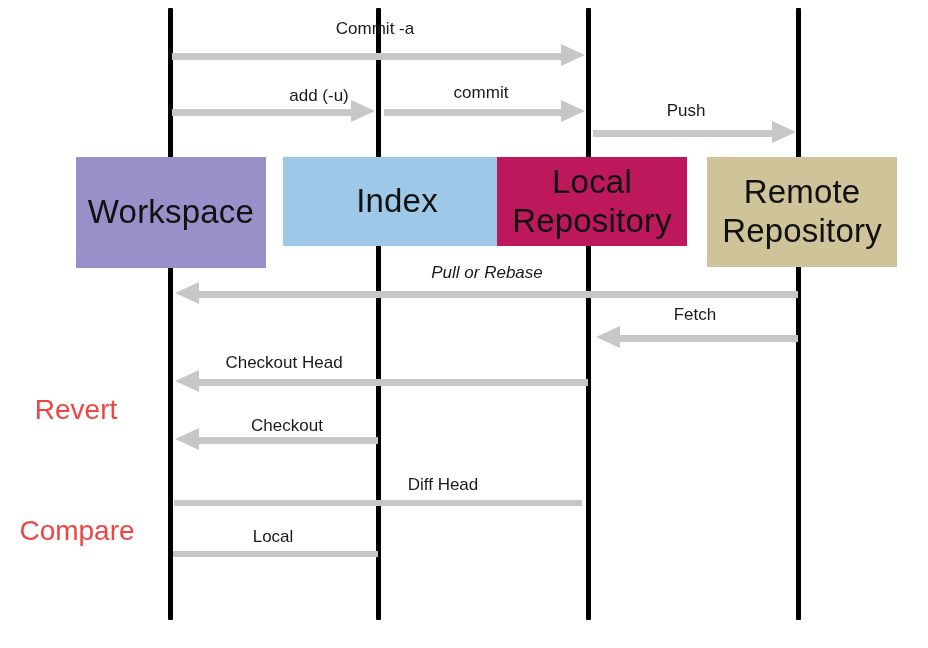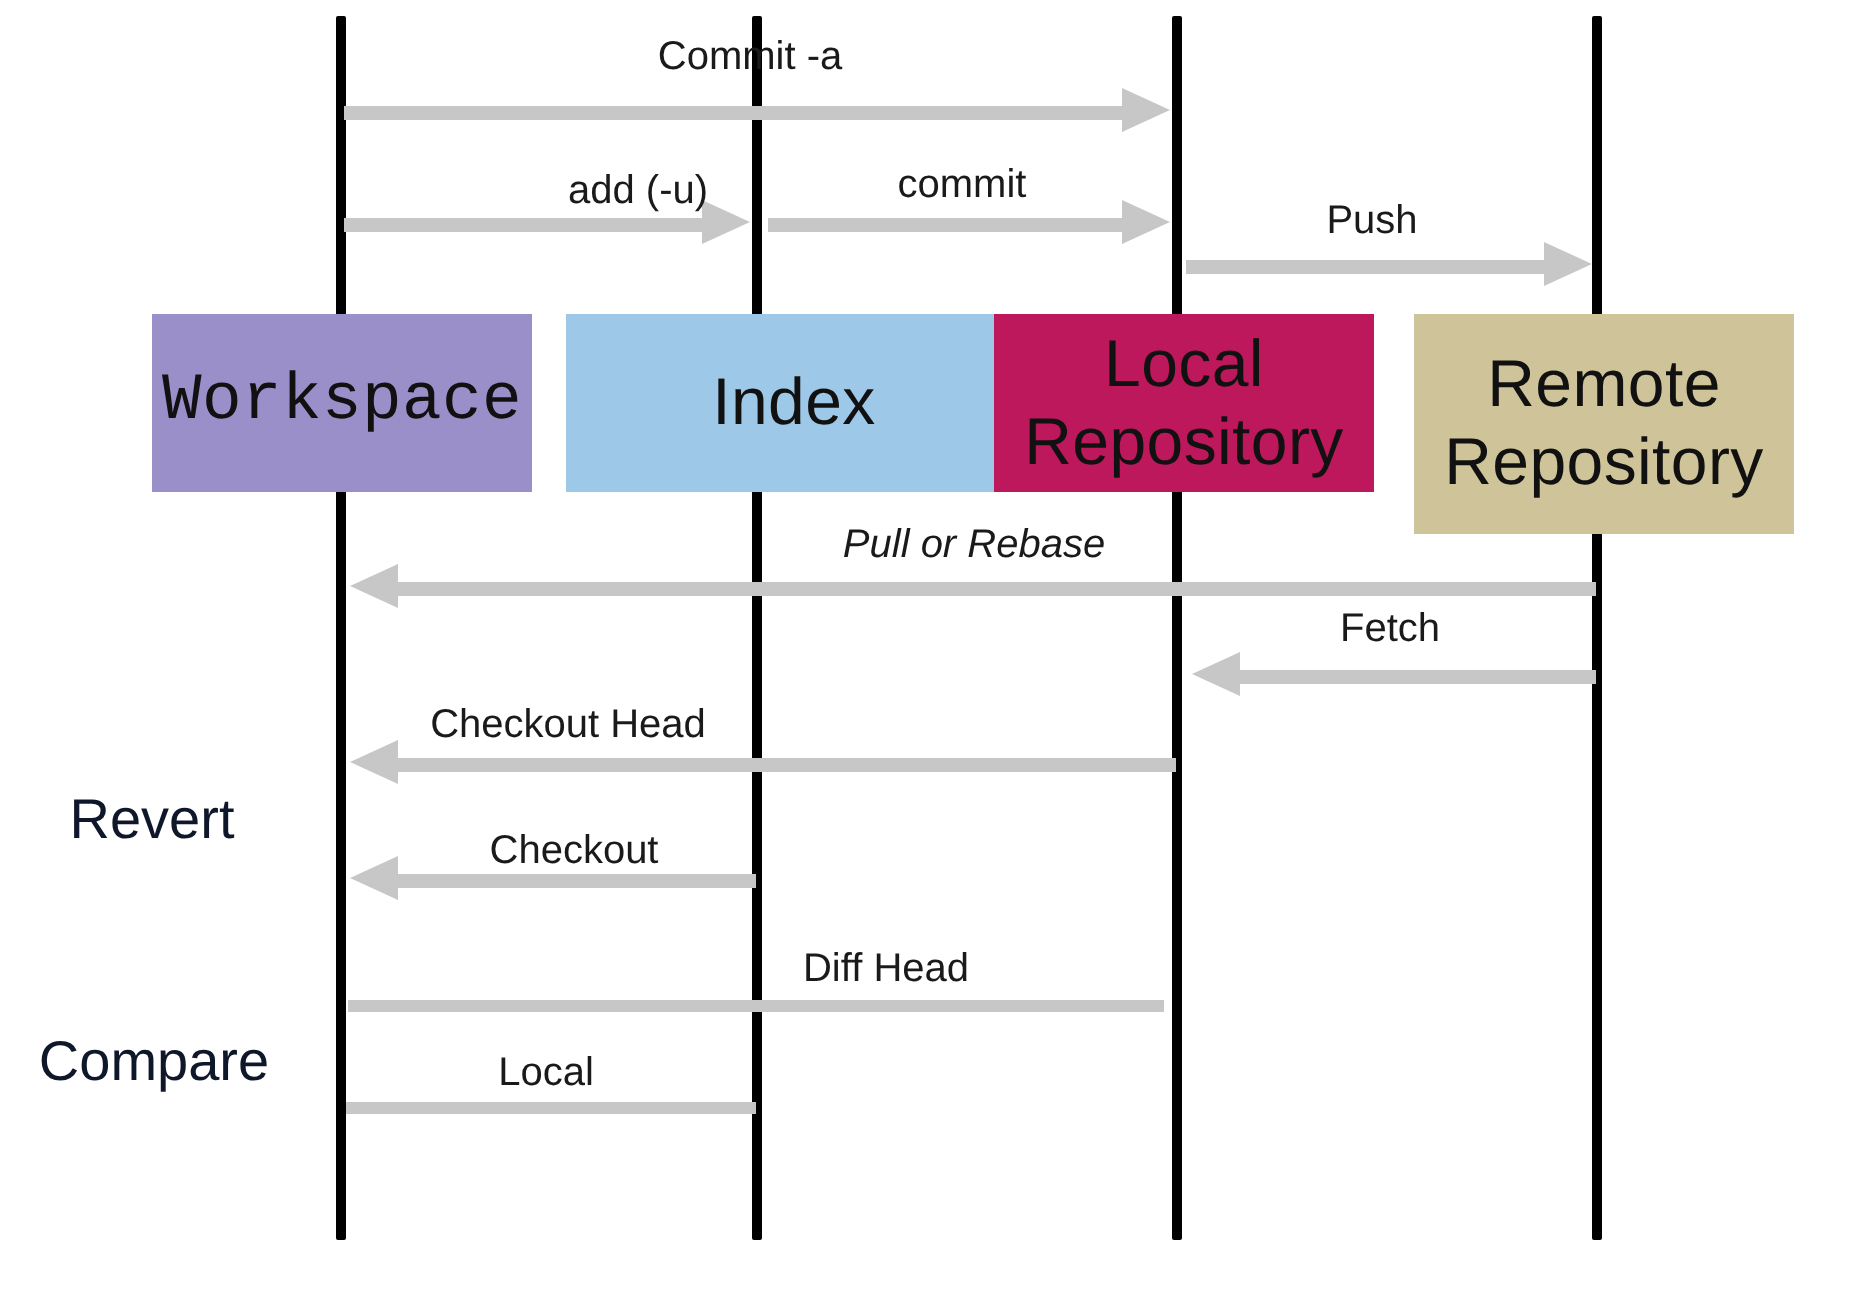--- a/index.html
+++ b/index.html
@@ -39,29 +39,29 @@
   .head {
     position: absolute;
     width: 0;
     height: 0;
     border-top: 11px solid transparent;
     border-bottom: 11px solid transparent;
   }
   .arrow-label {
     position: absolute;
     transform: translate(-50%, -50%);
-    font-size: 20px;
+    font-size: 17px;
     color: #1a1a1a;
     white-space: nowrap;
   }
   .side-label {
     position: absolute;
     transform: translate(-50%, -50%);
     font-size: 28px;
-    color: #0f172a;
+    color: #ef4444;
     white-space: nowrap;
   }
 </style>
 </head>
 <body>
 
 <div class="diagram">
   <div id="lifelines">
       <div class="lifeline" style="left: 168px; top: 8px; height: 612px; background: rgb(0, 0, 0);"></div>
       <div class="lifeline" style="left: 376px; top: 8px; height: 612px; background: rgb(0, 0, 0);"></div>
@@ -82,21 +82,21 @@
       <div class="head" style="top: 326px; left: 596px; border-right: 24px solid rgb(199, 199, 199);"></div>
       <div class="shaft" style="background: rgb(199, 199, 199); top: 335px; left: 616px; width: 182px;"></div>
       <div class="head" style="top: 370px; left: 175px; border-right: 24px solid rgb(199, 199, 199);"></div>
       <div class="shaft" style="background: rgb(199, 199, 199); top: 379px; left: 195px; width: 393px;"></div>
       <div class="head" style="top: 428px; left: 175px; border-right: 24px solid rgb(199, 199, 199);"></div>
       <div class="shaft" style="background: rgb(199, 199, 199); top: 437px; left: 195px; width: 183px;"></div>
       <div class="shaft" style="background: rgb(199, 199, 199); top: 500px; left: 174px; width: 408px; height: 6px;"></div>
       <div class="shaft" style="background: rgb(199, 199, 199); top: 551px; left: 173px; width: 205px; height: 6px;"></div>
     </div>
   <div id="boxes">
-      <div class="box" style="left: 76px; top: 157px; width: 190px; height: 89px; background: rgb(154, 143, 200); font-family: Liberation Mono, monospace;">
+      <div class="box" style="left: 76px; top: 157px; width: 190px; height: 111px; background: rgb(154, 143, 200);">
         <span>Workspace</span>
       </div>
       <div class="box" style="left: 283px; top: 157px; width: 228px; height: 89px; background: rgb(158, 200, 232);">
         <span>Index</span>
       </div>
       <div class="box" style="left: 497px; top: 157px; width: 190px; height: 89px; background: #be185d;">
         <span>Local Repository</span>
       </div>
       <div class="box" style="left: 707px; top: 157px; width: 190px; height: 110px; background: rgb(207, 196, 153);">
         <span>Remote Repository</span>

